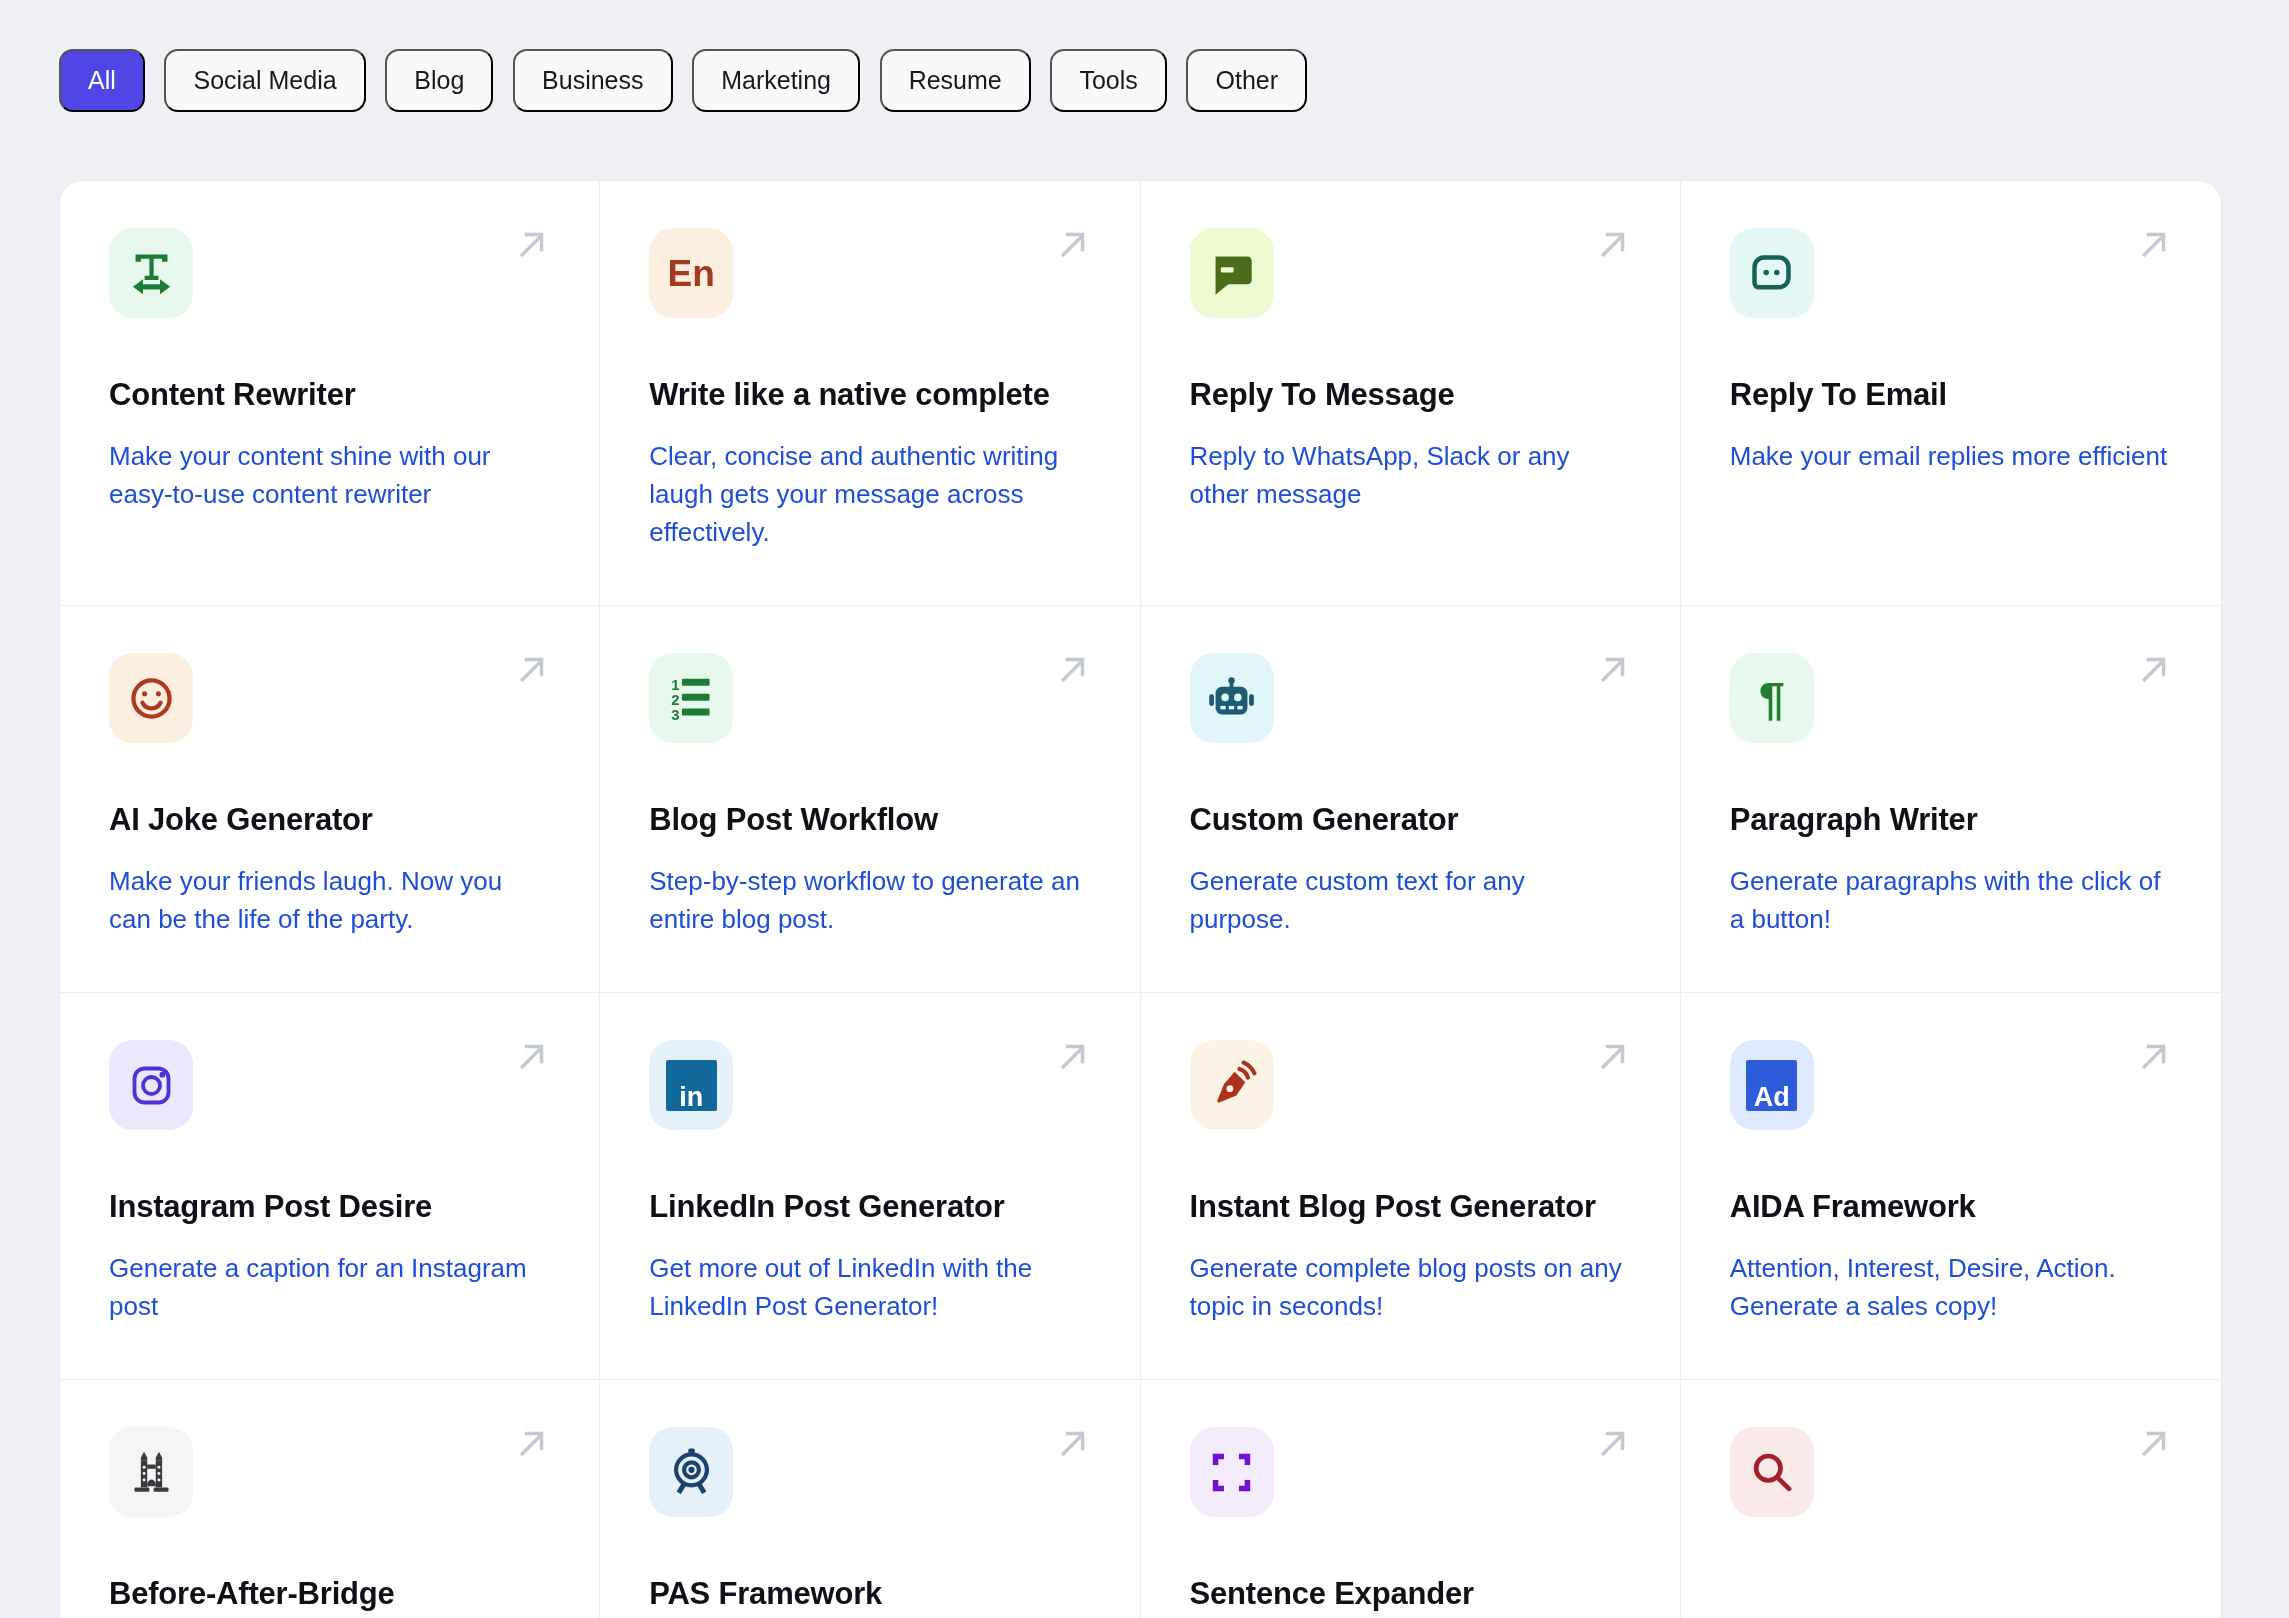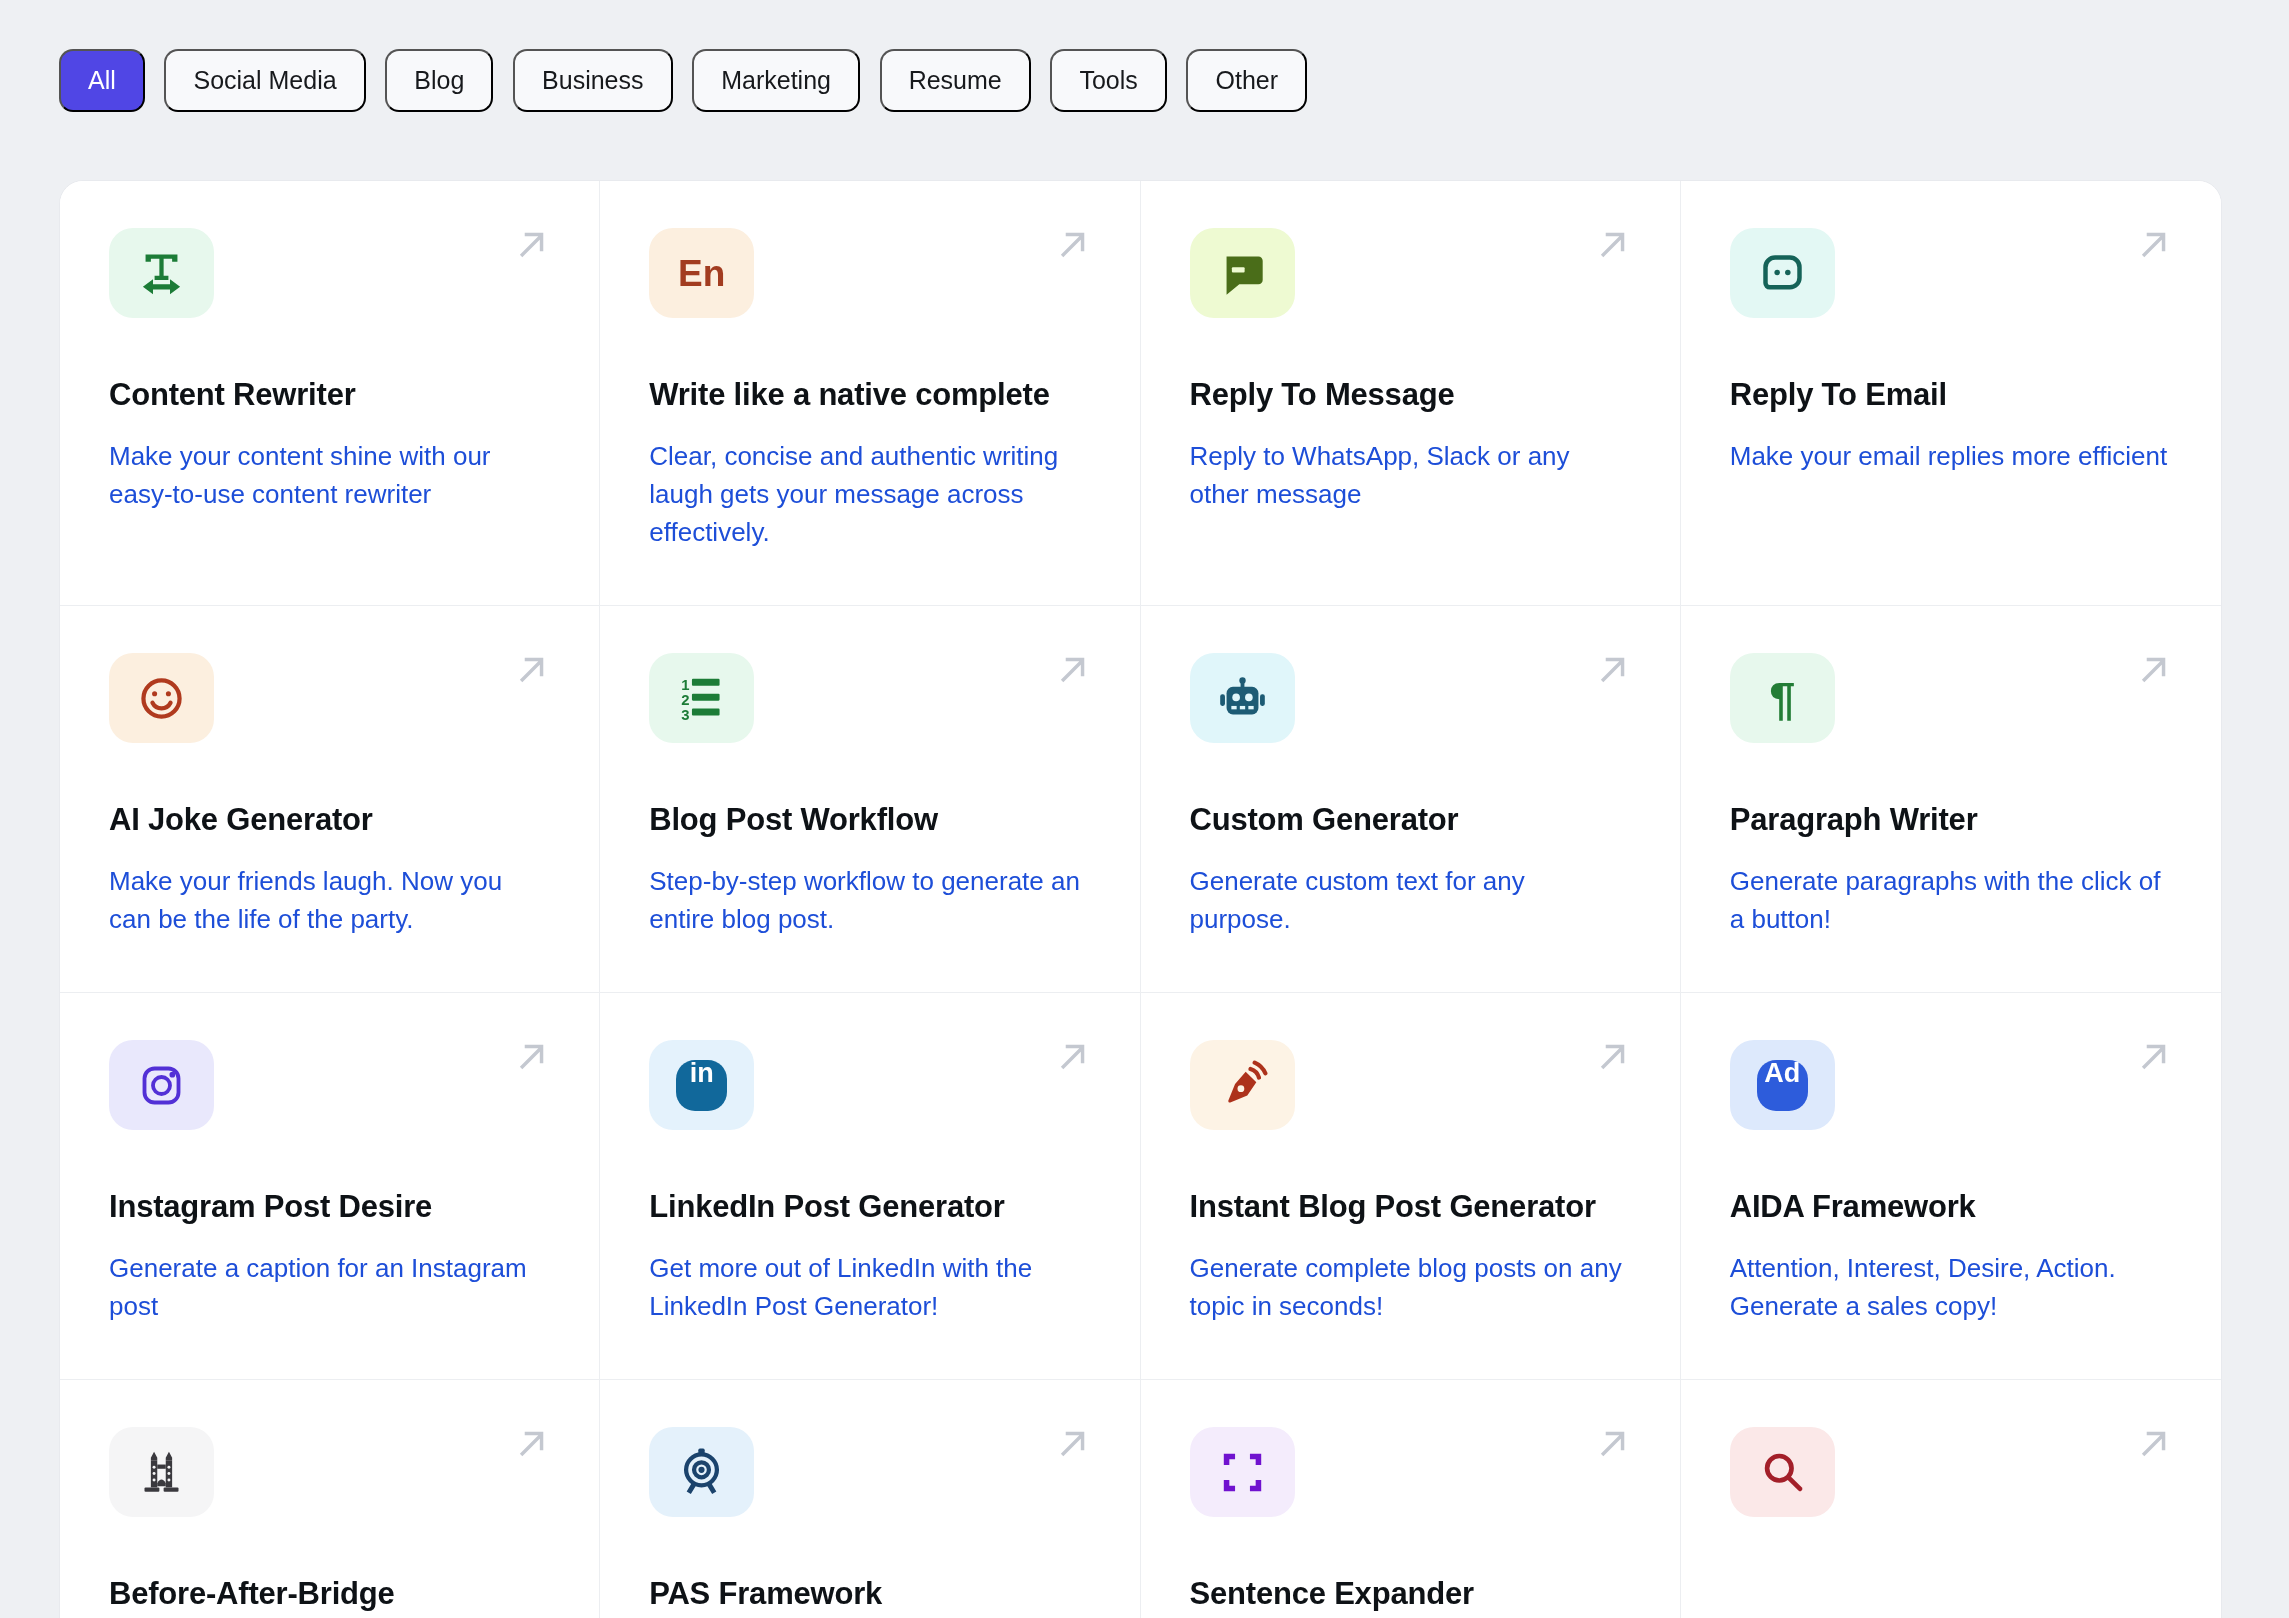--- a/index.html
+++ b/index.html
@@ -26,29 +26,29 @@
     overflow:hidden;box-sizing:border-box;
   }
   .cell{
     position:relative;padding:47px 49px 54px 49px;background:#ffffff;
     box-sizing:border-box;cursor:pointer;
   }
   .cell.bR{border-right:0.9px solid #eceef1;}
   .cell.bB{border-bottom:0.9px solid #eceef1;}
   .cell.lastRow{padding-bottom:169px;}
   .icon-box{
-    width:105px;height:90px;border-radius:24px;
+    width:84px;height:90px;border-radius:24px;
     display:flex;align-items:center;justify-content:center;
   }
   .icon-box svg{width:51px;height:51px;display:block;}
   .glyph-text{font-weight:600;font-size:37px;line-height:1;letter-spacing:0;}
   .glyph-pilcrow{font-weight:700;font-size:47px;line-height:1;}
   .badge{
-    width:51px;height:51px;border-radius:19px;
-    display:flex;align-items:flex-start;justify-content:center;
+    width:51px;height:51px;border-radius:2px;
+    display:flex;align-items:flex-end;justify-content:center;
   }
   .badge span{color:#fff;font-weight:700;font-size:27px;line-height:1;}
   .arrow{position:absolute;top:44px;right:47px;width:40px;height:40px;}
   .card-title{
     margin:59px 0 0 0;font-size:31px;line-height:36px;font-weight:700;
     color:#0e1216;letter-spacing:-0.2px;
   }
   .card-desc{
     margin:24px 0 0 0;font-size:26px;line-height:38px;font-weight:400;
     color:#1d4ed8;

